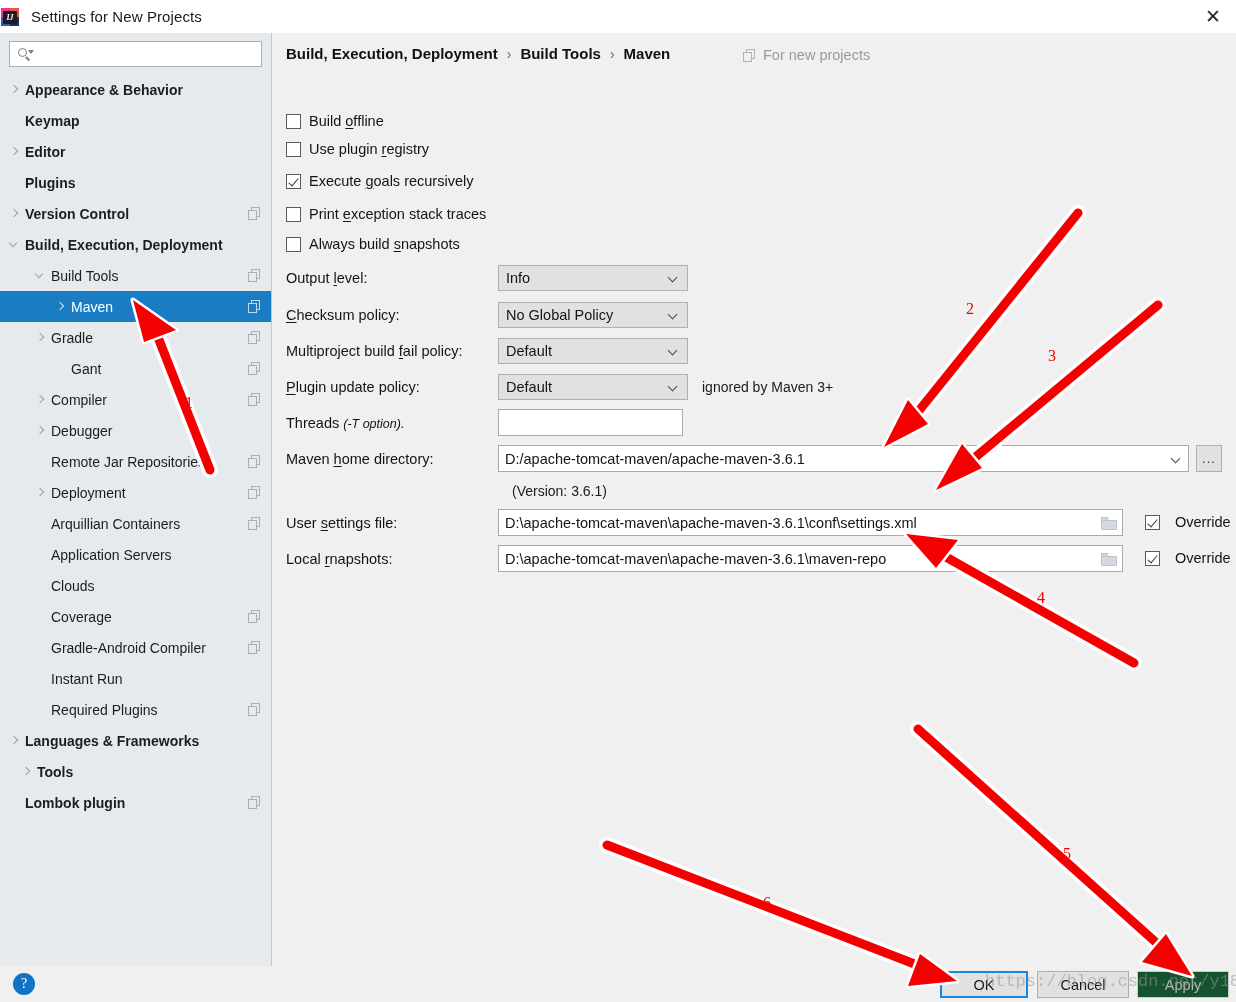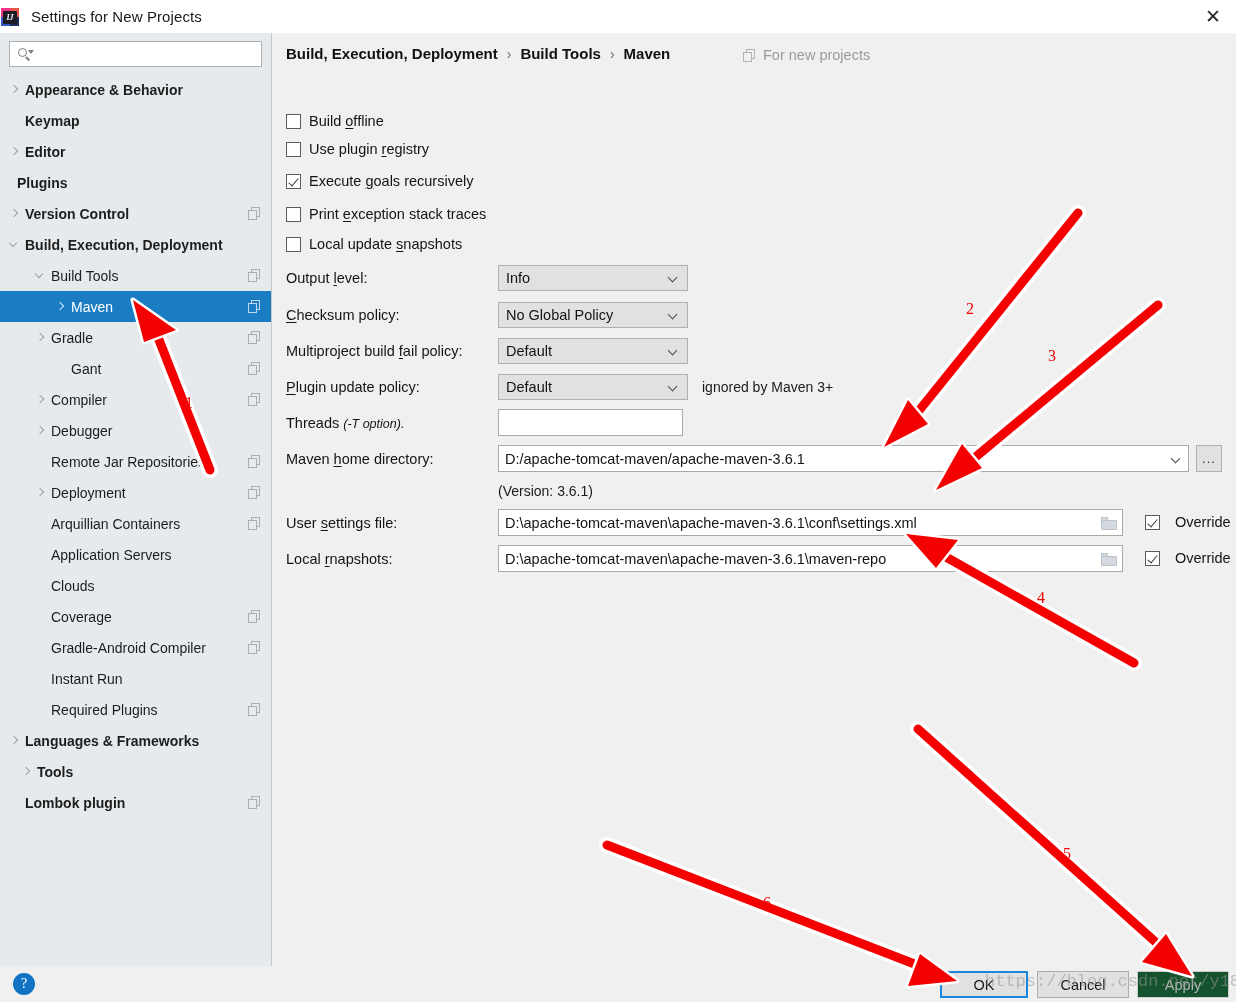--- a/index.html
+++ b/index.html
@@ -188,21 +188,21 @@
   .folder-ic .ft {
     position: absolute; left: 0; top: 1px; width: 7px; height: 4px;
     background: #d3d9de; border: 1px solid #bcc3c9; border-bottom: none;
   }
   .dots-btn {
     width: 26px; height: 27px; background: #e1e1e1; border: 1px solid #b0b0b0;
     display: flex; align-items: center; justify-content: center;
     font-size: 13px; color: #333; letter-spacing: 1px; line-height: 0.4;
   }
   .version-note {
-    position: absolute; font-size: 14px; color: #1b1b1b;
+    position: absolute; font-size: 14px; color: #1b1b1b; margin-left: 14px;
   }
   .ovr {
     display: flex; align-items: center; position: absolute;
   }
   .ovr .olabel { font-size: 14.5px; color: #141414; margin-left: 7px; white-space: nowrap; }
 
   
   .bottombar {
     position: absolute; left: 0; top: 966px; width: 1236px; height: 36px;
     background: #f0f0f0;
@@ -274,21 +274,21 @@
         <div class="tree-row bold" style="padding-left: 8px;">
           <span class="arrow none"></span>
           <span class="tree-label">Keymap</span>
         </div>
         <div class="tree-row bold" style="padding-left: 8px;">
           <span class="arrow right">
             <i></i>
           </span>
           <span class="tree-label">Editor</span>
         </div>
-        <div class="tree-row bold" style="padding-left: 0;">
+        <div class="tree-row bold" style="padding-left: 8px;">
           <span class="arrow none"></span>
           <span class="tree-label">Plugins</span>
         </div>
         <div class="tree-row bold" style="padding-left: 8px;">
           <span class="arrow right">
             <i></i>
           </span>
           <span class="tree-label">Version Control</span>
           <span class="copy-ic">
             <b></b>
@@ -470,21 +470,21 @@
         <div class="chk-row" style="top: 140px;">
           <span class="cbx checked"></span>
           <span class="chk-label"><span>Execute </span><span class="mn">g</span><span>oals recursively</span></span>
         </div>
         <div class="chk-row" style="top: 173px;">
           <span class="cbx"></span>
           <span class="chk-label"><span>Print </span><span class="mn">e</span><span>xception stack traces</span></span>
         </div>
         <div class="chk-row" style="top: 203px;">
           <span class="cbx"></span>
-          <span class="chk-label"><span>Local update </span><span class="mn">s</span><span>napshots</span></span>
+          <span class="chk-label"><span>Always build </span><span class="mn">s</span><span>napshots</span></span>
         </div>
       </div>
 
     <div class="field-row" style="left:13px; top:232px;">
       <span class="field-label" style="width:212px;">
         <span>Output </span><span class="mn">l</span><span>evel:</span>
       </span>
       <span class="combo" style="width:190px;">
         <span class="cval">Info</span>
         <span class="chev">

